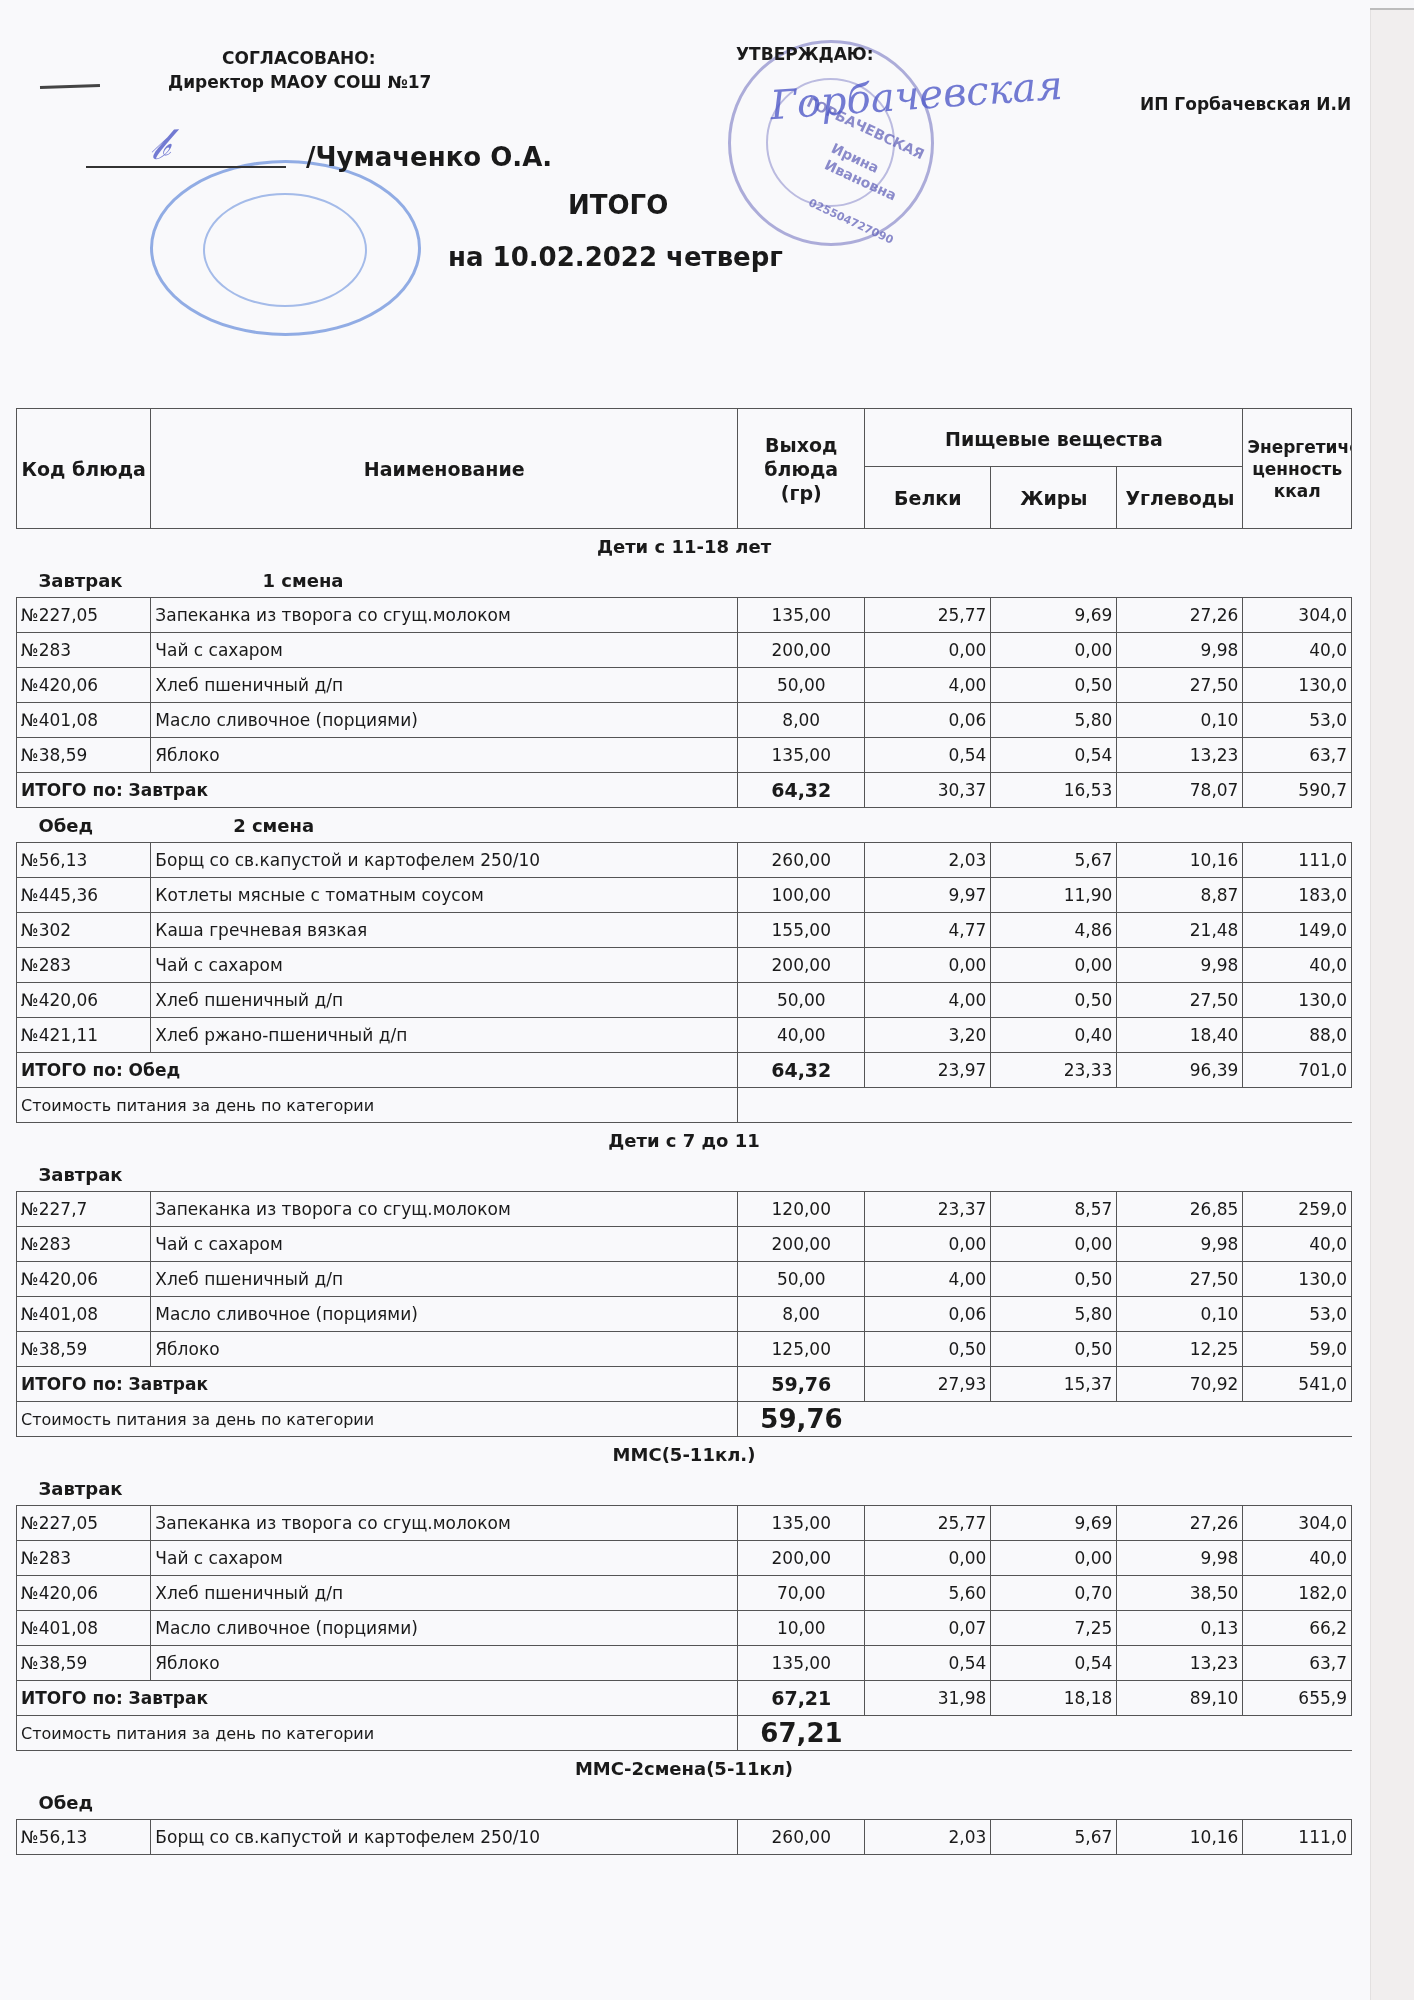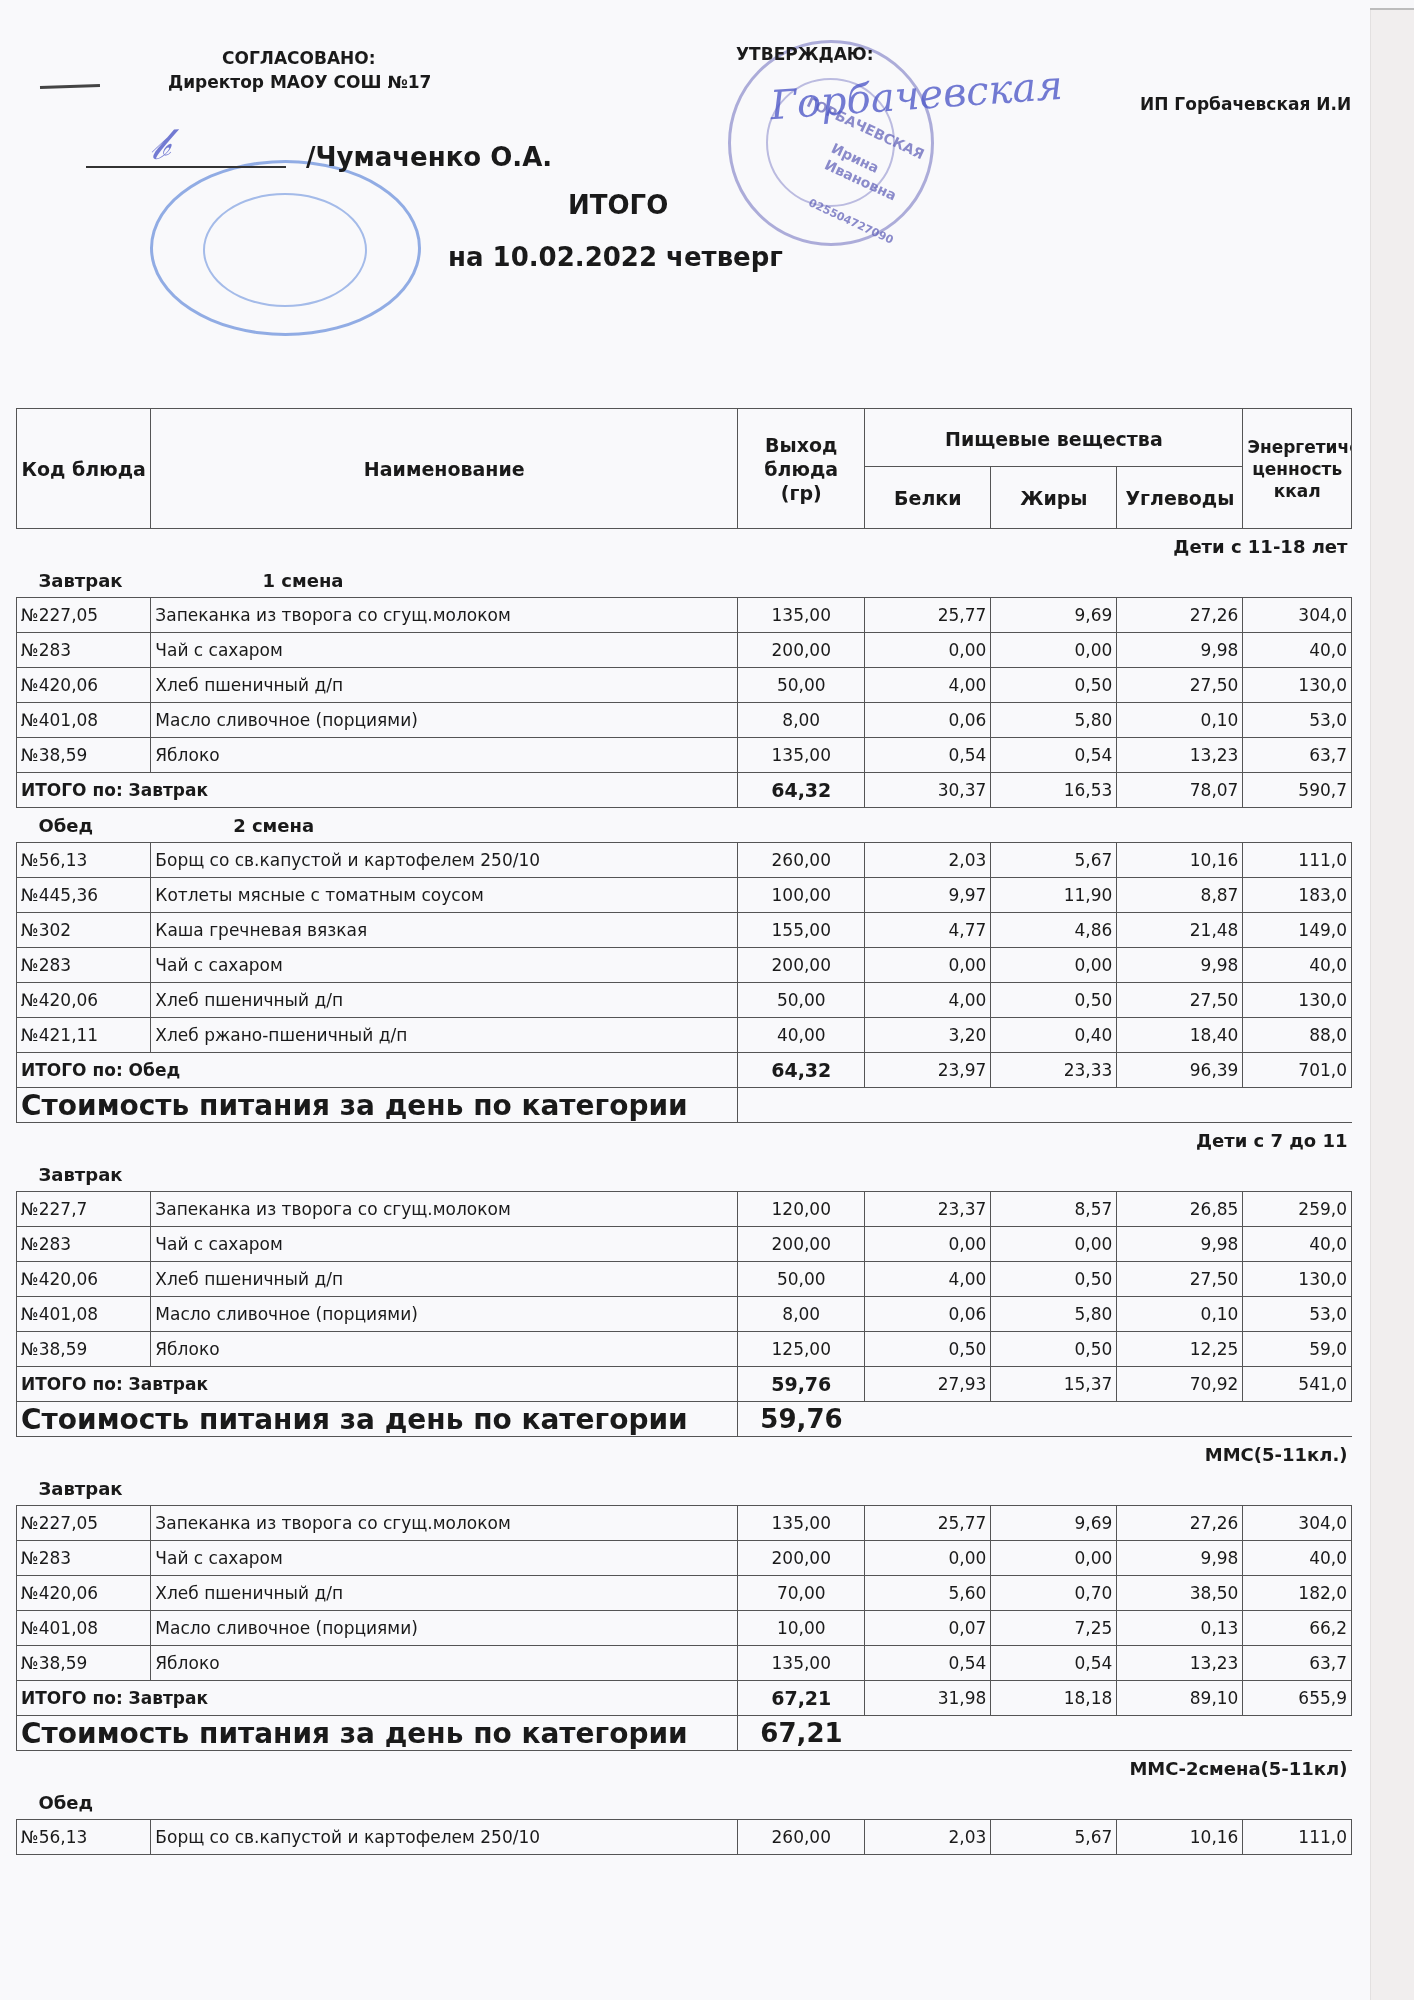--- a/index.html
+++ b/index.html
@@ -33,24 +33,24 @@
   .c-b { width:122px; } .c-f { width:122px; } .c-c { width:122px; } .c-e { width:105px; }
 
   tr.item td { height:34px; font-size:17px; }
   tr.item td.num { text-align:right; padding-right:4px; }
   tr.item td.yld { text-align:center; }
   tr.total td { height:34px; font-size:17px; }
   tr.total td.lbl { font-weight:bold; }
   tr.total td.yld { text-align:center; font-weight:bold; font-size:19px;margin-top:48px; }
   tr.total td.num { text-align:right; }
   tr.cost td { height:34px; }
-  tr.cost td.lbl { font-weight:bold; font-size:28px; }
+  tr.cost td.lbl { font-weight:normal; font-size:16px; }
   tr.cost td.yld { font-weight:bold; font-size:26px; text-align:center; border-right:none; }
   tr.cost td.empty { border-left:none; border-right:none; }
-  tr.group td { border:none; height:34px; font-weight:bold; font-size:18px; text-align:right; }
+  tr.group td { border:none; height:34px; font-weight:bold; font-size:18px; text-align:center; }
   tr.meal td { border:none; height:34px; font-weight:bold; font-size:18px; }
   tr.meal .meal-name { padding-left:18px; }
 </style>
 </head>
 <body>
 
 <div class="page">
 
   <div class="dash-mark"></div>
 

